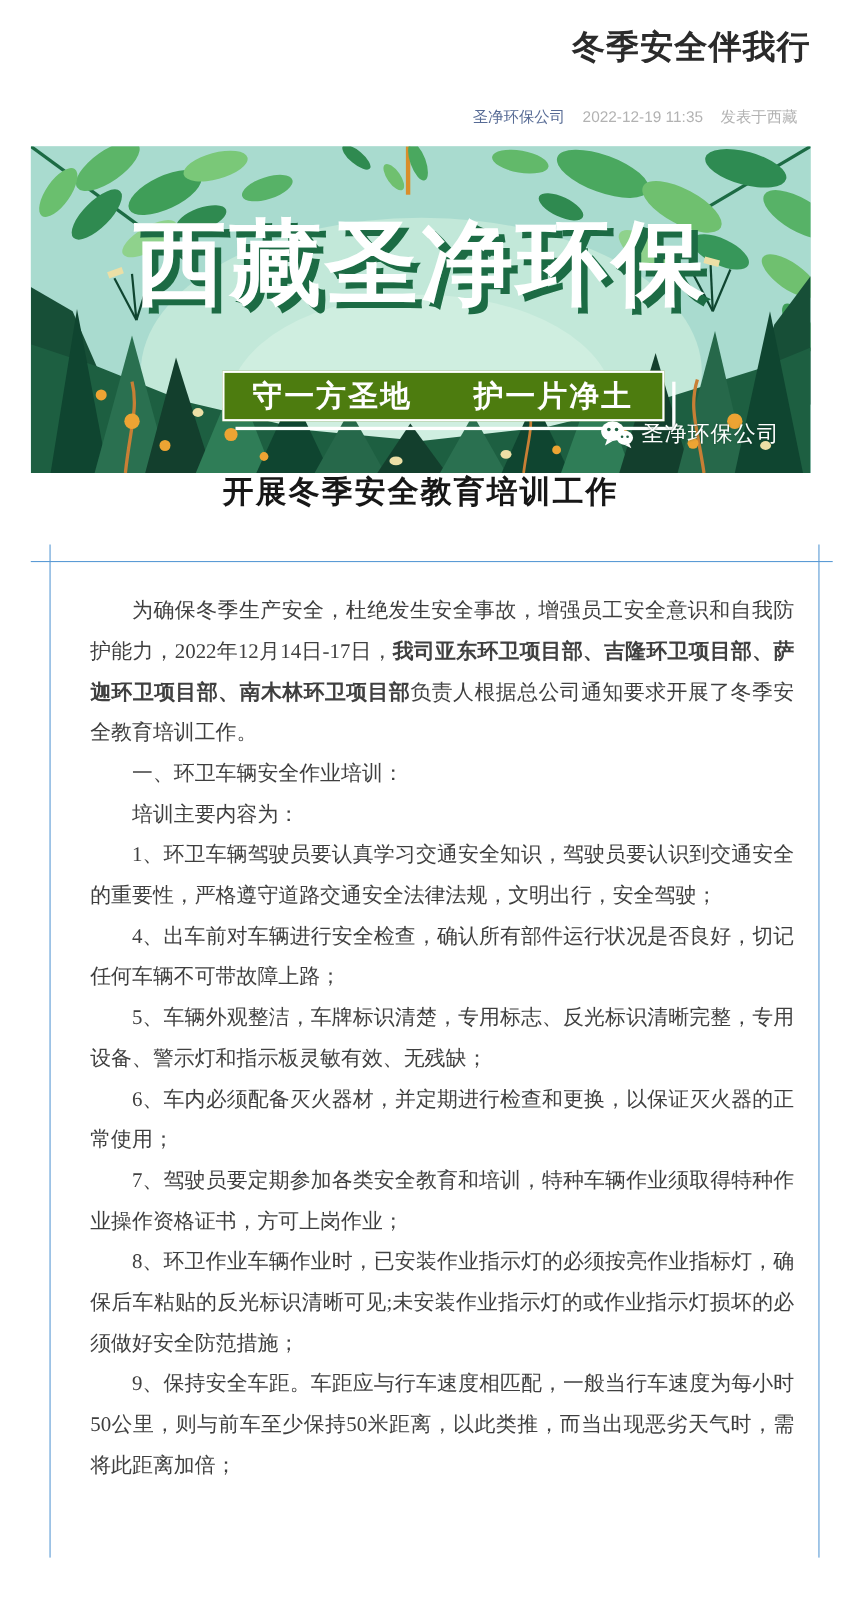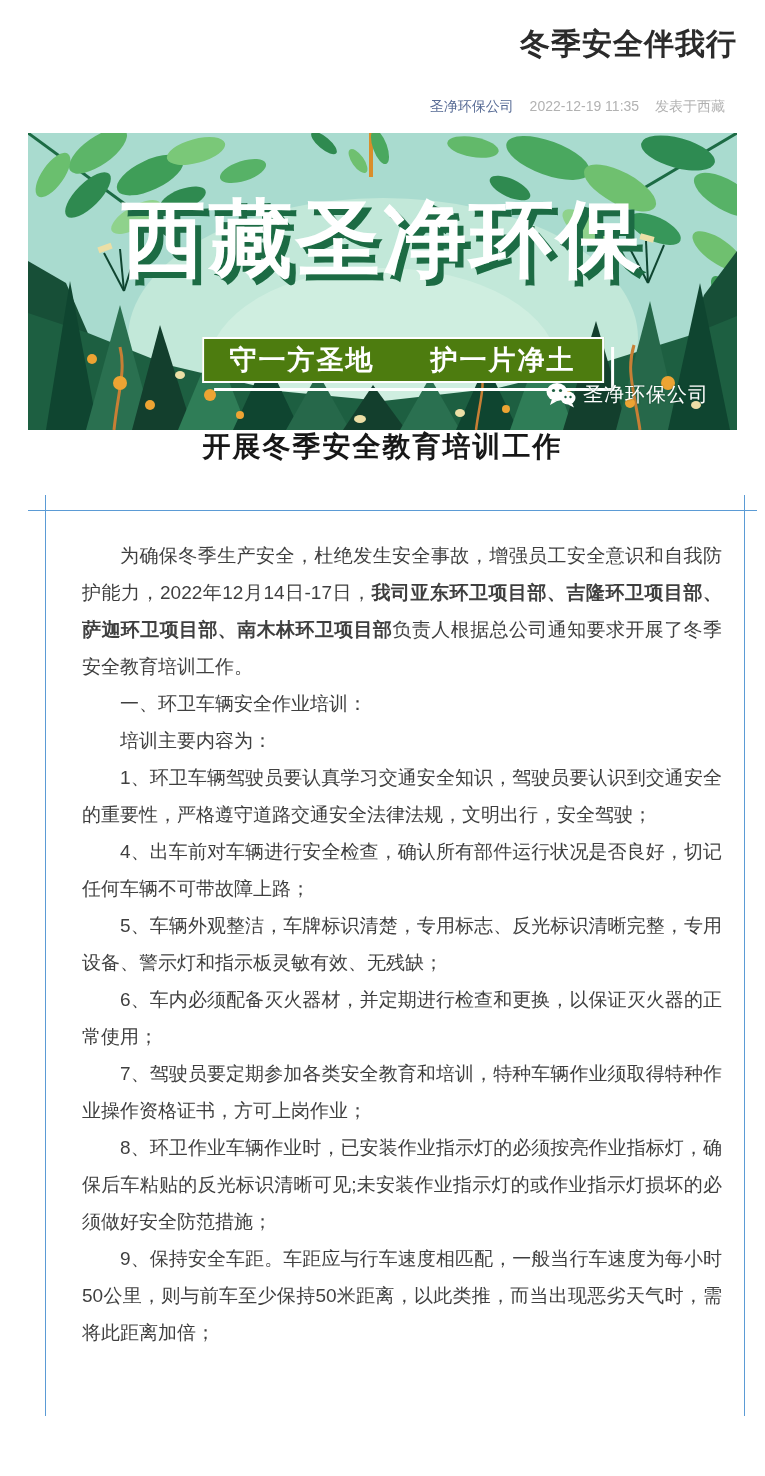--- a/index.html
+++ b/index.html
@@ -78,21 +78,21 @@
   .doc-table .v-line.left  { left: 45px; }
   .doc-table .v-line.right { left: 744px; }
   .doc-table .h-line {
     position: absolute; top: 15px; left: 28px; width: 729px; height: 1px;
     background: #5b9bd5;
   }
   .cell { padding: 42px 43px 0 82px; }
   .cell p {
     margin: 0; text-indent: 2em;
     font-size: 19px; line-height: 37px; color: #3f3f3f;
-    font-family: Liberation Sans, sans-serif;
+    font-family: Liberation Serif, serif;
     text-align: justify;
   }
   .cell .b { font-weight: 700; }
 </style>
 </head>
 <body>
 
 <div class="header">
   <h1 class="article-title">冬季安全伴我行</h1>
   <div class="byline">

